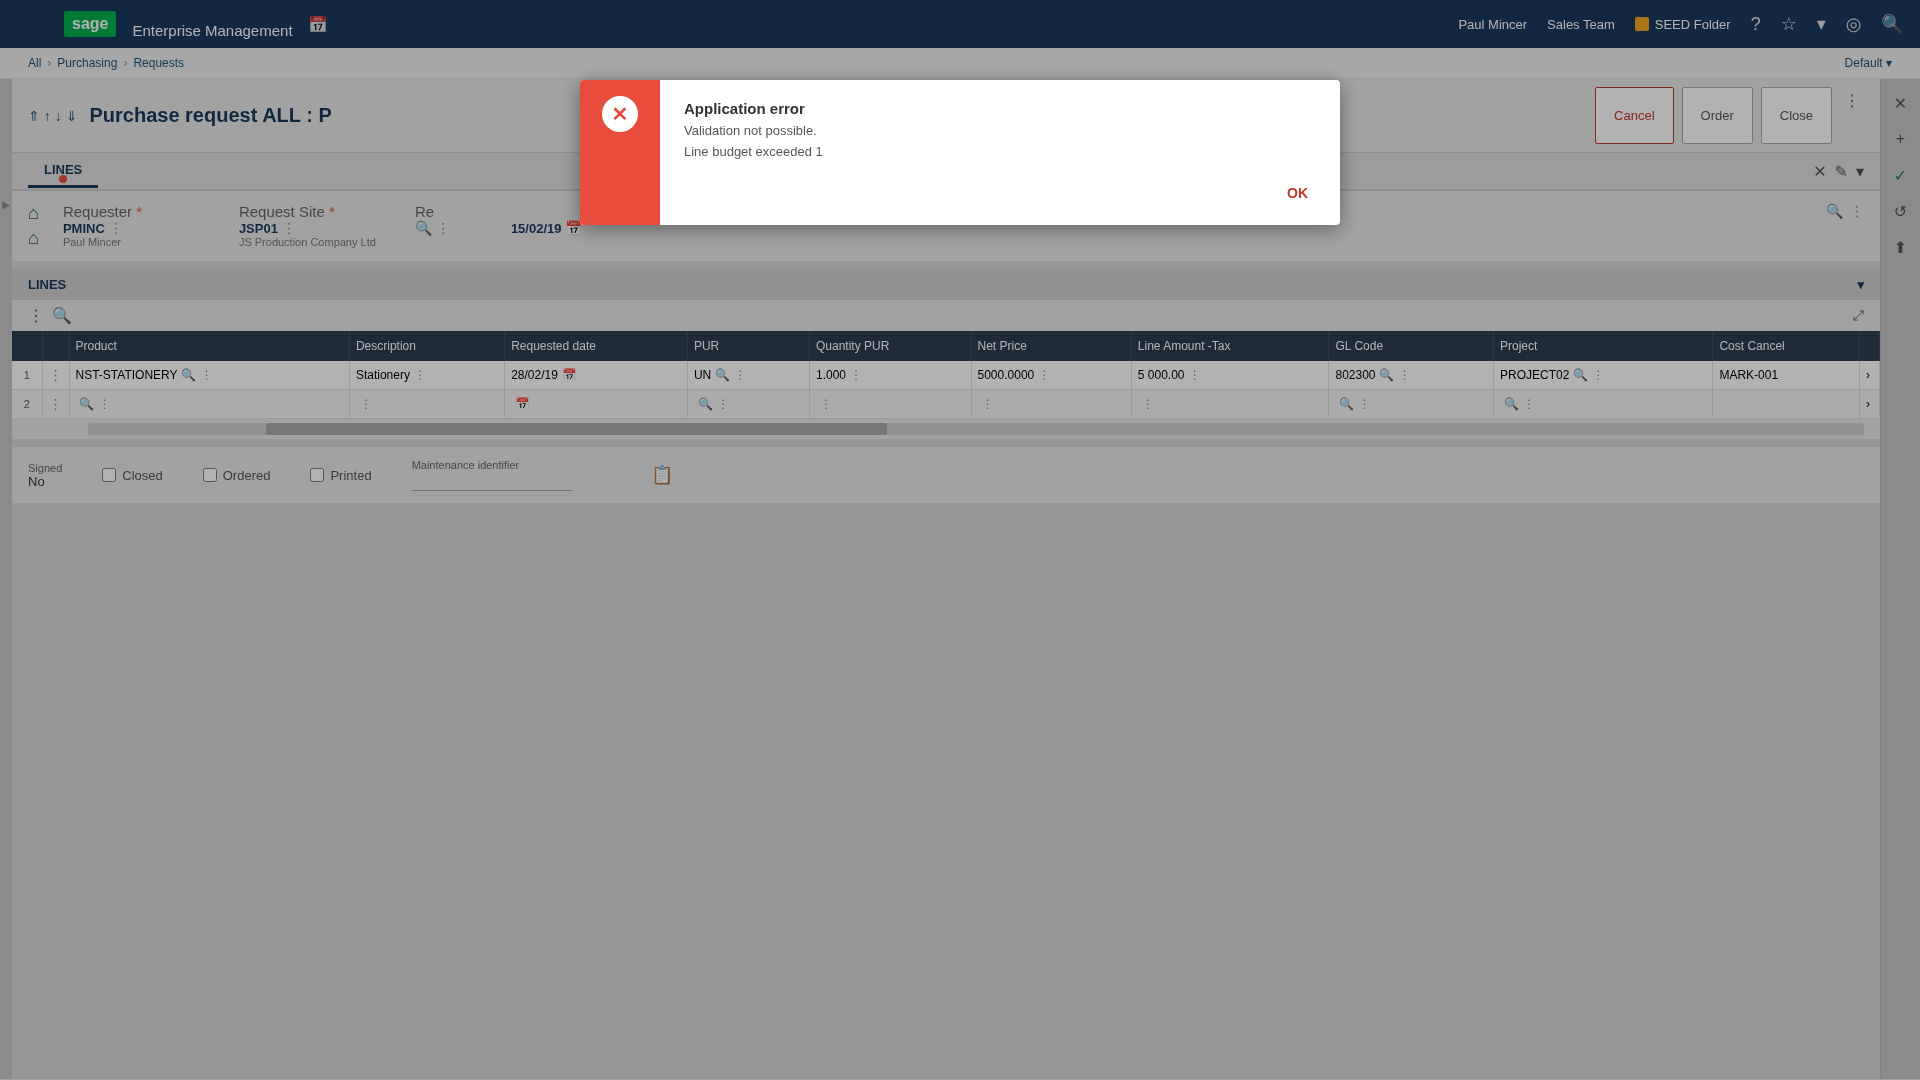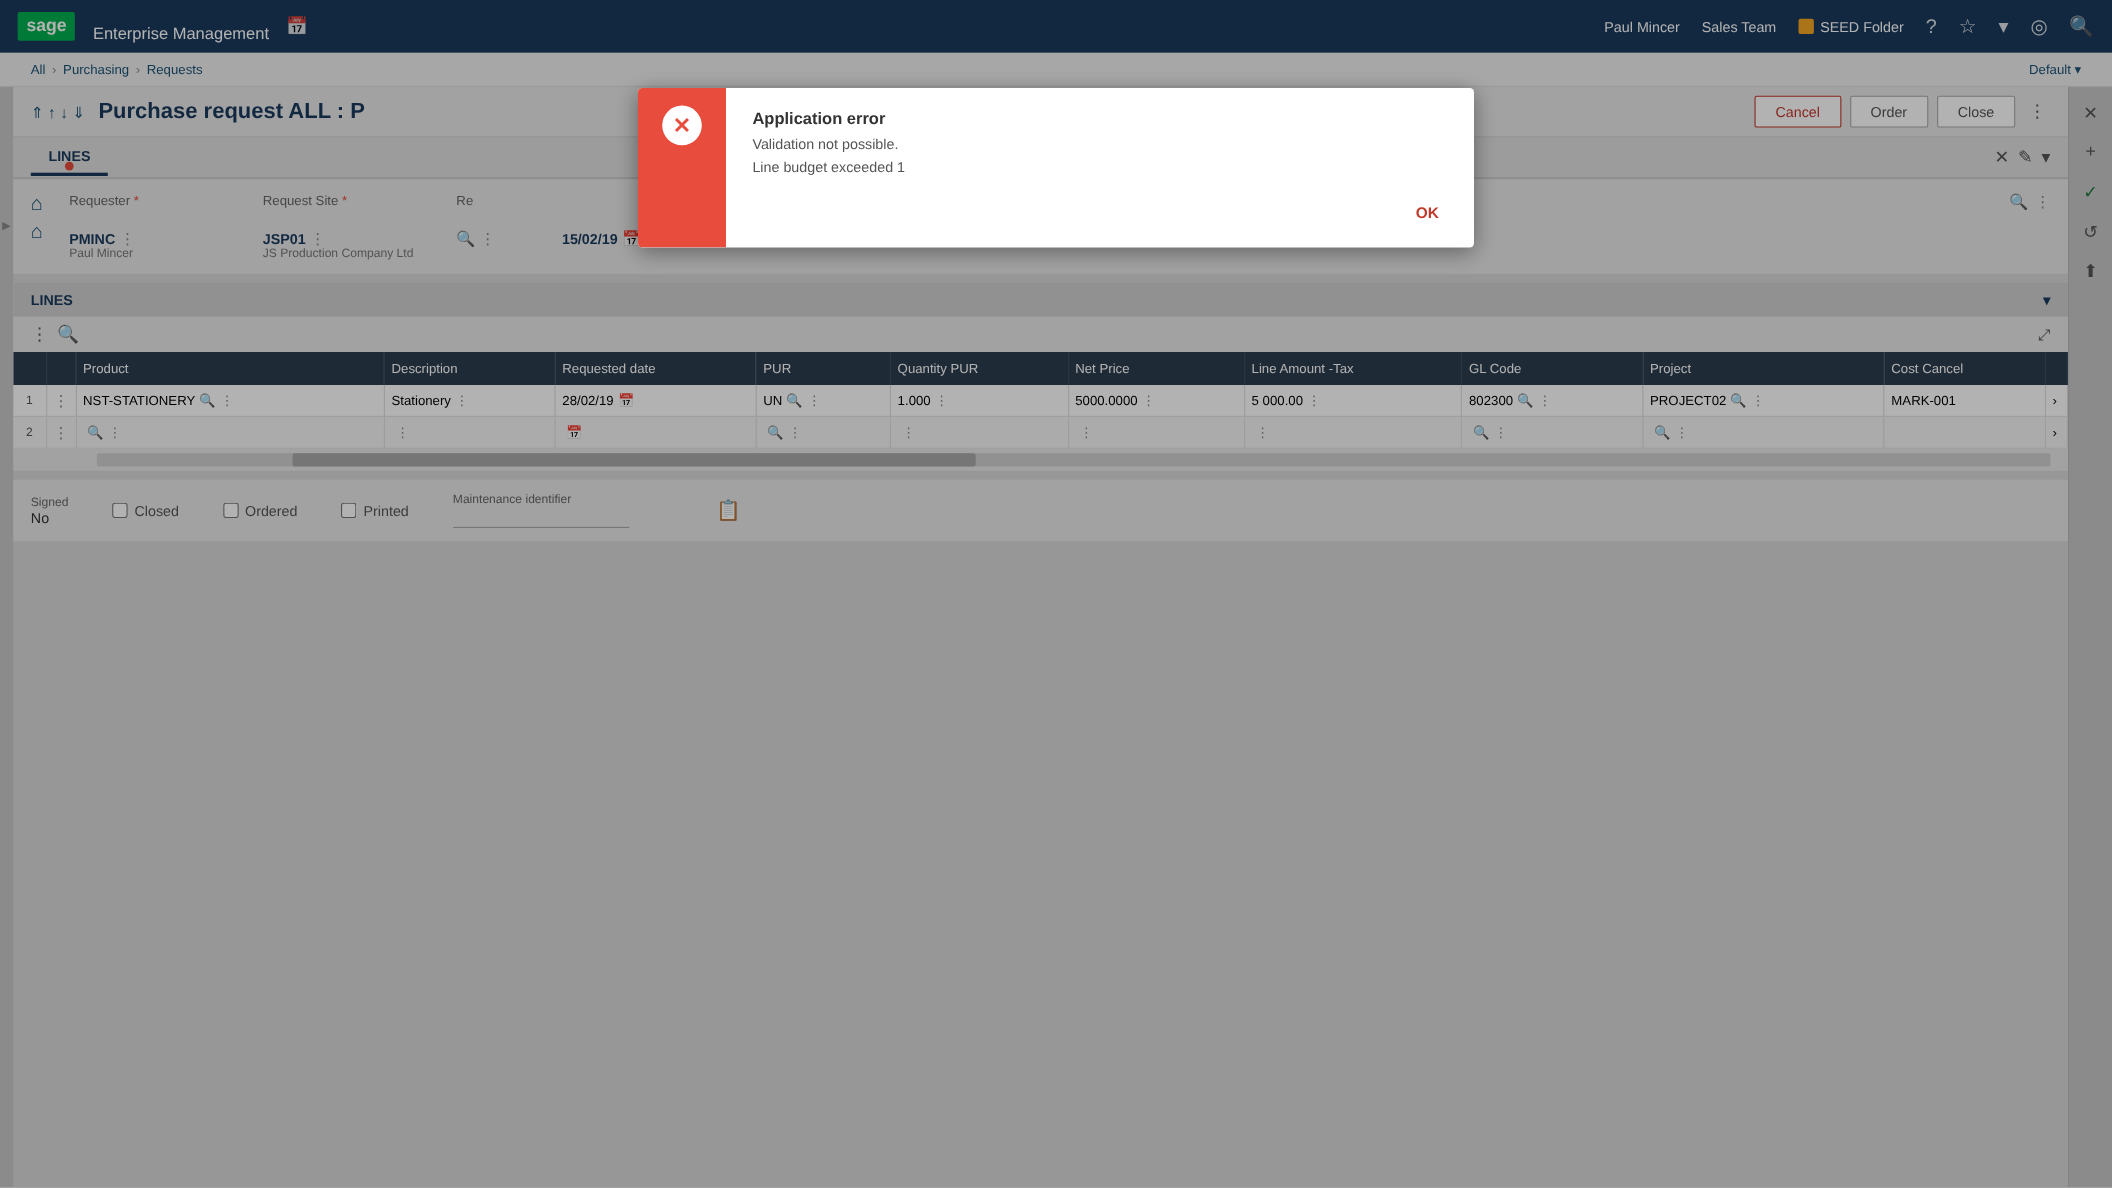--- a/index.html
+++ b/index.html
@@ -9,21 +9,21 @@
     .top-nav {
       background: #1a3a5c;
       height: 48px;
       display: flex;
       align-items: center;
       padding: 0 16px;
       gap: 16px;
       color: white;
     }
     .top-nav .sage-logo {
-      display: flex; align-items: center; gap: 8px;
+      display: flex; align-items: center; gap: 8px; margin-left: 48px;
     }
     .sage-logo-box {
       background: #00b050;
       color: white;
       font-weight: bold;
       font-size: 16px;
       padding: 4px 8px;
       border-radius: 2px;
     }
     .top-nav .app-title {
@@ -107,21 +107,21 @@
       padding: 8px 16px;
       display: flex;
       align-items: center;
       gap: 12px;
       border-bottom: 1px solid #ccc;
     }
     .page-header .nav-arrows { display: flex; gap: 4px; color: #1a5276; font-size: 14px; }
     .page-header .page-title { font-size: 20px; color: #1a3a5c; font-weight: bold; flex: 1; }
     .page-header-actions { display: flex; gap: 8px; }
     .btn-cancel {
-      padding: 6px 18px;
+      padding: 20px 18px;
       border: 1px solid #c0392b;
       color: #c0392b;
       background: white;
       cursor: pointer;
       font-size: 13px;
       border-radius: 2px;
     }
     .btn-order {
       padding: 6px 18px;
       border: 1px solid #aaa;
@@ -177,23 +177,23 @@
       gap: 16px;
       align-items: flex-start;
       flex-wrap: wrap;
     }
     .form-group {
       display: flex;
       flex-direction: column;
       min-width: 160px;
     }
     .form-label {
-      font-size: 12px;
+      font-size: 15px;
       color: #666;
-      margin-bottom: 20px;
+      margin-bottom: 0;
     }
     .form-label .required { color: #e74c3c; }
     .form-value {
       font-size: 13px;
       color: #1a3a5c;
       font-weight: bold;
     }
     .form-sub {
       font-size: 11px;
       color: #777;

